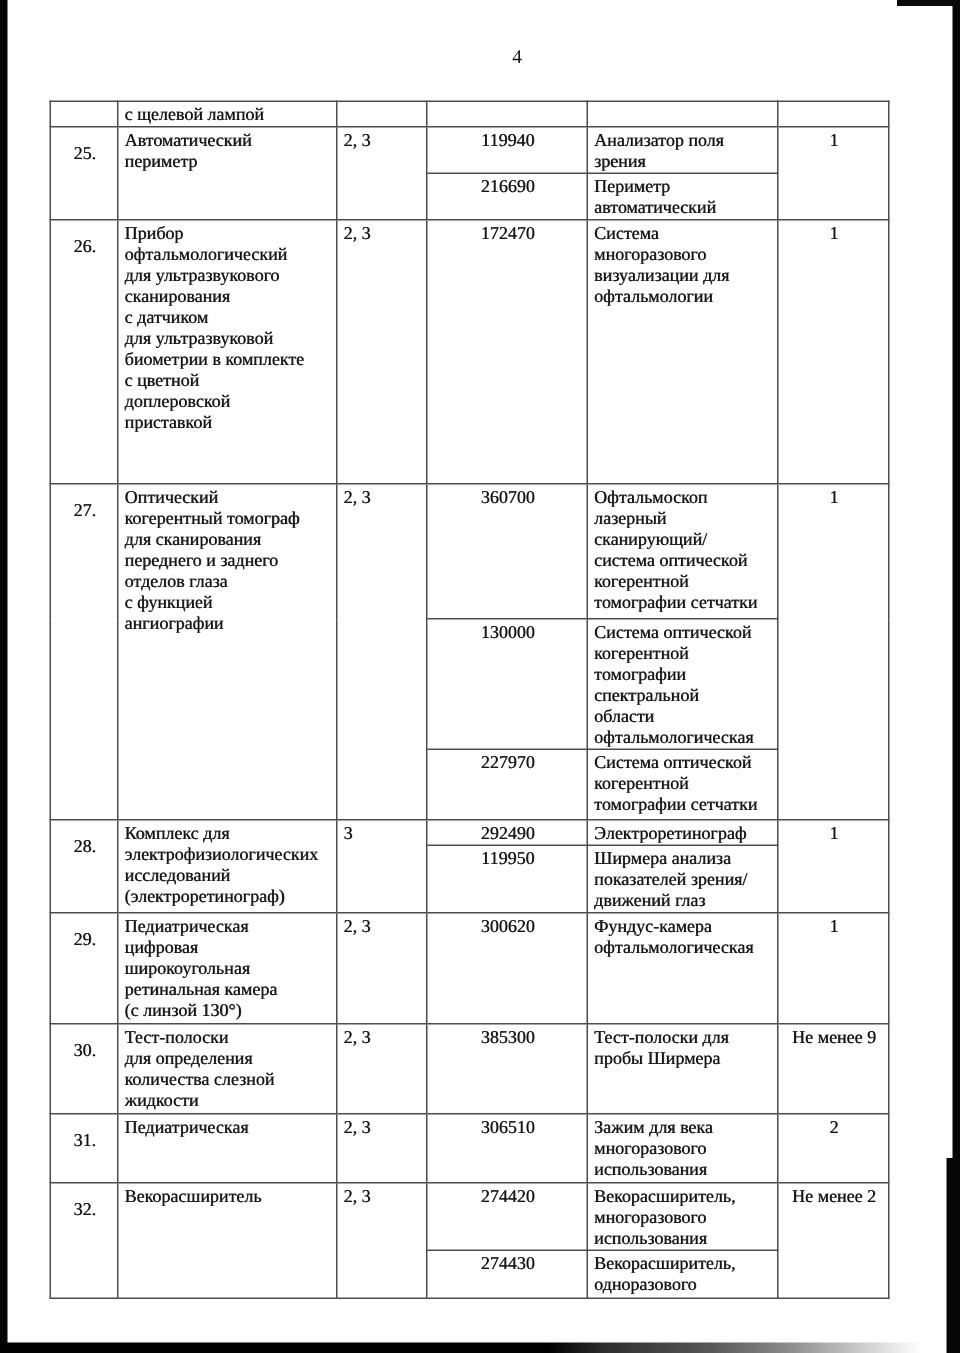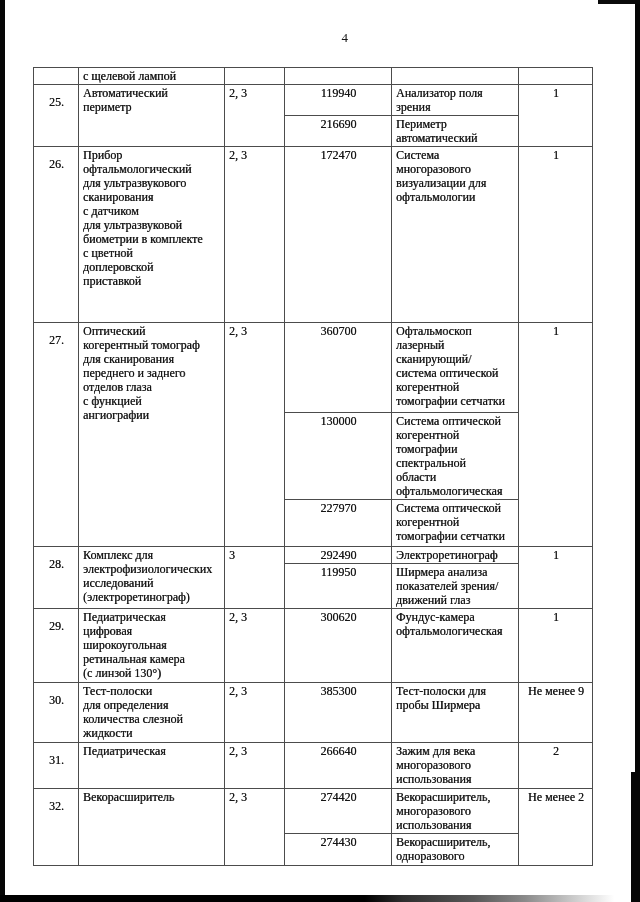--- a/index.html
+++ b/index.html
@@ -188,21 +188,21 @@
         <td class="c-code">385300</td>
         <td class="c-desc">Тест-полоски для
 пробы Ширмера</td>
         <td class="c-qty">Не менее 9</td>
       </tr>
 
       <tr style="height:46px">
         <td class="c-num">31.</td>
         <td class="c-name">Педиатрическая</td>
         <td class="c-usage">2, 3</td>
-        <td class="c-code">266640</td>
+        <td class="c-code">306510</td>
         <td class="c-desc">Зажим для века
 многоразового
 использования</td>
         <td class="c-qty">2</td>
       </tr>
 
       <tr style="height:45px">
         <td class="c-num" rowspan="2">32.</td>
         <td class="c-name" rowspan="2">Векорасширитель</td>
         <td class="c-usage" rowspan="2">2, 3</td>

